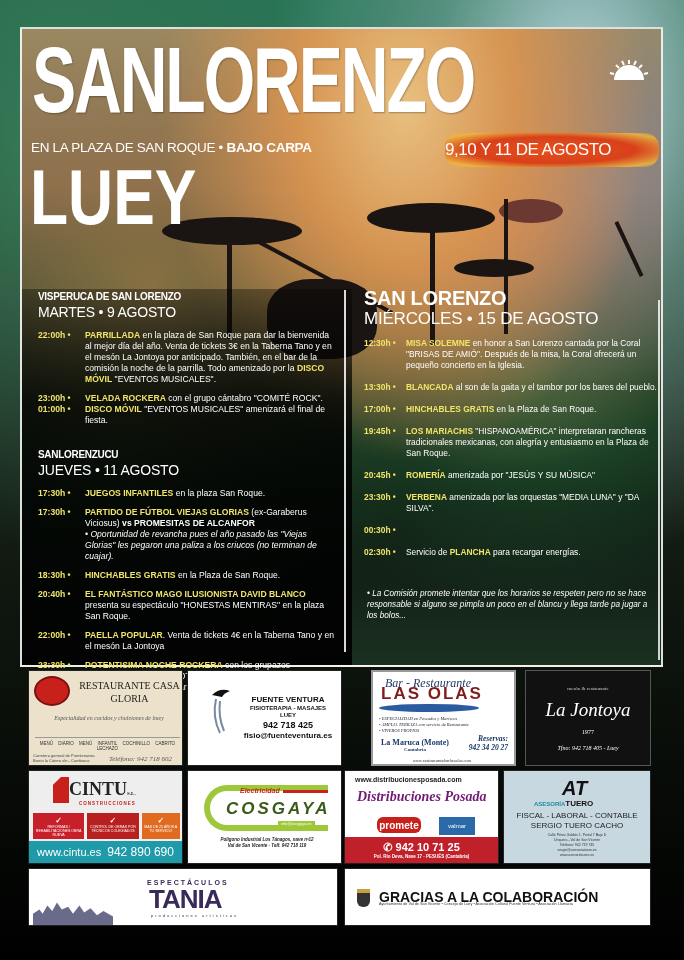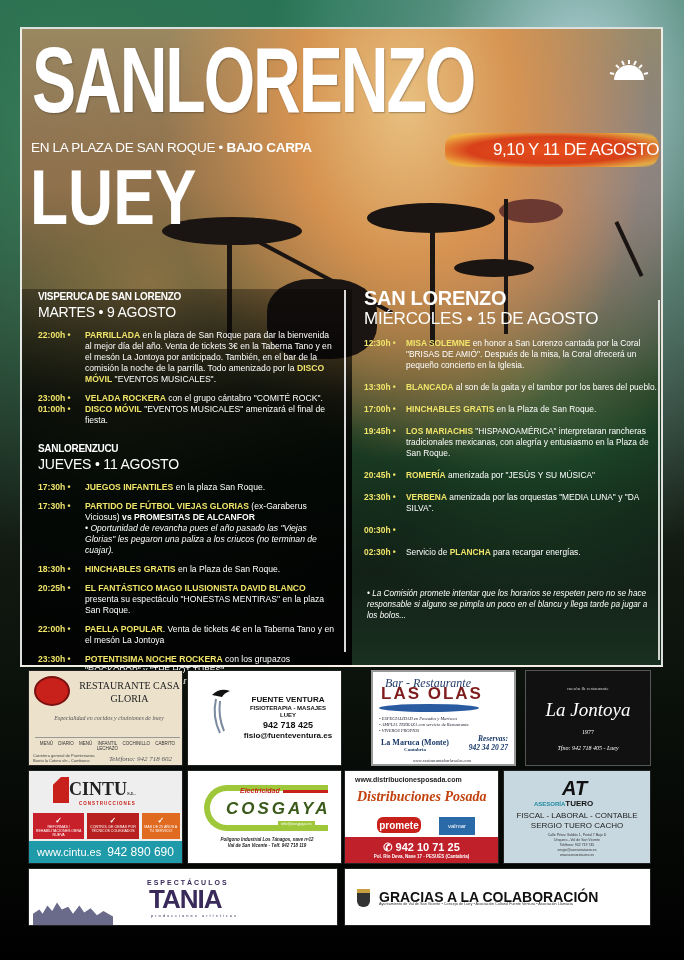--- a/index.html
+++ b/index.html
@@ -46,21 +46,21 @@
   .title-year {
     position: absolute; left: 452px; top: 76px;
     font-family: "Liberation Serif", serif; font-style: italic;
     font-size: 56px; color: #fff; line-height: 1;
   }
   .sun-icon { position: absolute; left: 606px; top: 58px; width: 46px; height: 26px; }
   .date-badge {
     position: absolute; left: 445px; top: 133px; width: 214px; height: 34px;
     background: radial-gradient(ellipse at center, #e8501c 0%, #d8401a 55%, rgba(240,180,60,0.85) 85%, transparent 100%);
     border-radius: 14px;
-    display: flex; align-items: center; justify-content: flex-end;
+    display: flex; align-items: center; justify-content: flex-start;
   }
   .date-badge span { color: #fff; font-size: 17px; letter-spacing: -0.5px; }
   .subtitle {
     position: absolute; left: 31px; top: 140px; color: #fff; font-size: 13.5px; letter-spacing: -0.3px;
   }
   .subtitle b { font-weight: 700; }
   .title-place {
     position: absolute; left: 30px; top: 158px;
     font-weight: 700; font-size: 78px; color: #fff; line-height: 1;
     transform: scaleX(0.8); transform-origin: left top;
@@ -144,21 +144,21 @@
   .cintu-footer b { font-weight: 400; margin-left: 6px; font-size: 12px; }
 
   .cos-arc { position: absolute; left: 16px; top: 14px; width: 124px; height: 46px; border-radius: 24px 0 0 24px; border: 6px solid #9ec83a; border-right: none; }
   .cos-elec { position: absolute; left: 52px; top: 16px; font-size: 7px; font-weight: 700; font-style: italic; color: #c8201a; }
   .cos-bar { position: absolute; left: 95px; top: 19px; width: 45px; height: 3px; background: #c8201a; }
   .cos-name { position: absolute; left: 38px; top: 28px; font-size: 17px; font-weight: 700; font-style: italic; color: #3a5a1a; letter-spacing: 3px; }
   .cos-web { position: absolute; left: 90px; top: 50px; font-size: 4px; color: #fff; font-style: italic; background: #9ec83a; padding: 0 3px; }
   .cos-addr { position: absolute; left: 20px; top: 66px; width: 118px; font-size: 4.5px; line-height: 6px; color: #222; font-weight: 700; font-style: italic; }
 
   .pos-web { position: absolute; left: 10px; top: 5px; font-size: 7px; font-weight: 700; color: #222; }
-  .pos-name { position: absolute; left: 12px; top: 18px; font-family: "Liberation Serif", serif; font-style: italic; font-weight: 700; font-size: 14px; color: #c2410c; }
+  .pos-name { position: absolute; left: 12px; top: 18px; font-family: "Liberation Serif", serif; font-style: italic; font-weight: 700; font-size: 14px; color: #701a75; }
   .pos-panusa { position: absolute; left: 32px; top: 46px; width: 44px; height: 16px; background: #c8201a; color: #fff; border-radius: 6px; font-size: 10px; font-weight: 700; display: flex; align-items: center; justify-content: center; }
   .pos-valmar { position: absolute; left: 94px; top: 46px; width: 36px; height: 18px; background: #2a6aa8; color: #fff; font-size: 6px; display: flex; align-items: center; justify-content: center; }
   .pos-footer { position: absolute; left: 0; bottom: 0; width: 100%; height: 26px; background: #c0202a; color: #fff; display: flex; flex-direction: column; align-items: center; justify-content: center; }
   .pos-phone { font-size: 11px; font-weight: 700; }
   .pos-addr { font-size: 4.5px; font-weight: 700; }
 
   .tu-logo { position: absolute; left: 58px; top: 6px; font-size: 20px; font-weight: 700; color: #111; font-style: italic; }
   .tu-brand { position: absolute; left: 30px; top: 28px; font-size: 8px; font-weight: 700; color: #111; }
   .tu-brand span { color: #1e8aa0; font-size: 6px; }
   .tu-line1 { position: absolute; left: 0; top: 40px; width: 100%; font-size: 8px; color: #222; }
@@ -232,38 +232,38 @@
           <span class="time">23:00h •</span>
           <span class="body"><span class="hl">VELADA ROCKERA</span><span> con el grupo cántabro "COMITÉ ROCK".</span></span>
         </div>
         <div class="ev">
           <span class="time">01:00h •</span>
           <span class="body"><span class="hl">DISCO MÓVIL</span><span> "EVENTOS MUSICALES" amenizará el final de fiesta.</span></span>
         </div>
       </div>
     </div>
 
-    <div style="margin-top:14px">
+    <div style="margin-top:20px">
       <div class="sec-title">SANLORENZUCU</div>
       <div class="sec-date">JUEVES  •  11 AGOSTO</div>
       <div class="events">
         <div class="ev">
           <span class="time">17:30h •</span>
           <span class="body"><span class="hl">JUEGOS INFANTILES</span><span> en la plaza San Roque.</span></span>
         </div>
         <div class="ev">
           <span class="time">17:30h •</span>
           <span class="body"><span class="hl">PARTIDO DE FÚTBOL VIEJAS GLORIAS</span><span> (ex-Garaberus Viciosus) </span><span class="hl-w">vs PROMESITAS DE ALCANFOR</span><br><span class="it">• Oportunidad de revancha pues el año pasado las "Viejas Glorias" les pegaron una paliza a los criucos (no terminan de cuajar).</span></span>
         </div>
         <div class="ev">
           <span class="time">18:30h •</span>
           <span class="body"><span class="hl">HINCHABLES GRATIS</span><span> en la Plaza de San Roque.</span></span>
         </div>
         <div class="ev">
-          <span class="time">20:25h •</span>
+          <span class="time">20:40h •</span>
           <span class="body"><span class="hl">EL FANTÁSTICO MAGO ILUSIONISTA DAVID BLANCO</span><span> presenta su espectáculo "HONESTAS MENTIRAS" en la plaza San Roque.</span></span>
         </div>
         <div class="ev">
           <span class="time">22:00h •</span>
           <span class="body"><span class="hl">PAELLA POPULAR</span><span>. Venta de tickets 4€ en la Taberna Tano y en el mesón La Jontoya</span></span>
         </div>
         <div class="ev tight">
           <span class="time">23:30h •</span>
           <span class="body"><span class="hl">POTENTISIMA NOCHE ROCKERA</span><span> con los grupazos "ROCKOPOP" y "THE HOT TUBES".</span></span>
         </div>

